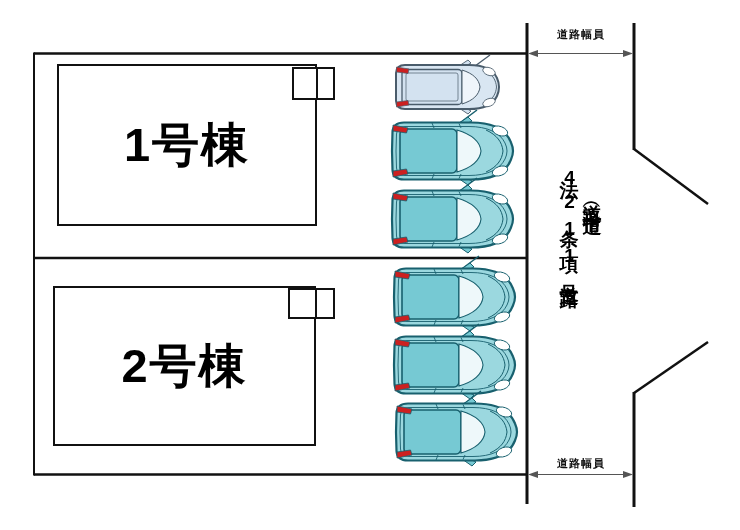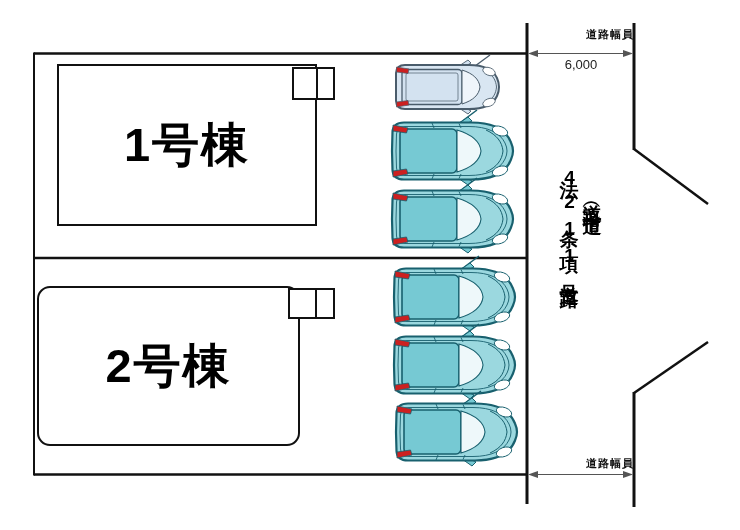--- a/index.html
+++ b/index.html
@@ -13,21 +13,21 @@
     display:flex;align-items:center;justify-content:center;z-index:2;
   }
   .building-label{
     font-size:47px;font-weight:bold;color:#000;letter-spacing:2px;white-space:nowrap;
   }
   .annex{position:absolute;border:2px solid #111;background:#fff;z-index:3;}
   .annex-divider{position:absolute;top:0;bottom:0;width:2px;background:#111;}
   .car{position:absolute;z-index:4;}
   .car svg{display:block;overflow:visible;}
   .dim-label{
-    position:absolute;width:106px;text-align:right;font-size:11px;font-weight:bold;
+    position:absolute;width:106px;text-align:center;font-size:11px;font-weight:bold;
     color:#111;letter-spacing:1px;z-index:5;white-space:nowrap;
   }
   .dim-value{
     position:absolute;width:106px;text-align:center;font-size:13px;color:#222;
     z-index:5;white-space:nowrap;
   }
   .vtext{
     position:absolute;writing-mode:vertical-rl;text-orientation:upright;
     font-size:19px;font-weight:bold;color:#000;letter-spacing:3px;line-height:26px;
     z-index:5;white-space:nowrap;
@@ -60,21 +60,21 @@
     <polygon points="633,474.5 623,471 623,478" fill="#555"></polygon>
   </svg>
 
   <div class="building" style="left:57px;top:64px;width:256px;height:158px;">
     <span class="building-label">1号棟</span>
   </div>
   <div class="annex" style="left:292px;top:67px;width:39px;height:29px;">
     <div class="annex-divider" style="left:22px;"></div>
   </div>
 
-  <div class="building" style="left:37px;top:286px;width:259px;height:156px;border-radius:13px;">
+  <div class="building" style="left:53px;top:286px;width:259px;height:156px;">
     <span class="building-label">2号棟</span>
   </div>
   <div class="annex" style="left:288px;top:288px;width:43px;height:27px;">
     <div class="annex-divider" style="left:25px;"></div>
   </div>
 
   <div id="cars-layer">
       <div class="car" style="left: 393px; top: 63px;">
         <svg width="108" height="48" viewBox="0 0 108 48">
           <line x1="78" y1="6" x2="97" y2="-8" stroke="#4a5c6b" stroke-width="1.3"></line>
@@ -187,20 +187,19 @@
           <polygon points="4,57 19,54 17.5,49 4,51" fill="#cc2020" stroke="#18606e" stroke-width="0.8"></polygon>
           <line x1="43" y1="3" x2="45" y2="8" stroke="#18606e" stroke-width="0.9"></line>
           <line x1="43" y1="59" x2="45" y2="54" stroke="#18606e" stroke-width="0.9"></line>
           <line x1="70" y1="3.5" x2="72" y2="8" stroke="#18606e" stroke-width="0.9"></line>
           <line x1="70" y1="58.5" x2="72" y2="54" stroke="#18606e" stroke-width="0.9"></line>
         </svg>
       </div>
     </div>
 
   <div class="dim-label" style="left:528px;top:27px;">道路幅員</div>
-  <div class="dim-value" style="left:528px;top:57px;">6,000</div>
 
   <div class="dim-label" style="left:528px;top:456px;">道路幅員</div>
 
   <div class="vtext" style="left:556px;top:164px;">法42条1項1号道路</div>
   <div class="vtext" style="left:579px;top:190px;">道路（市道）</div>
 
 </div>
 
 </body></html>

